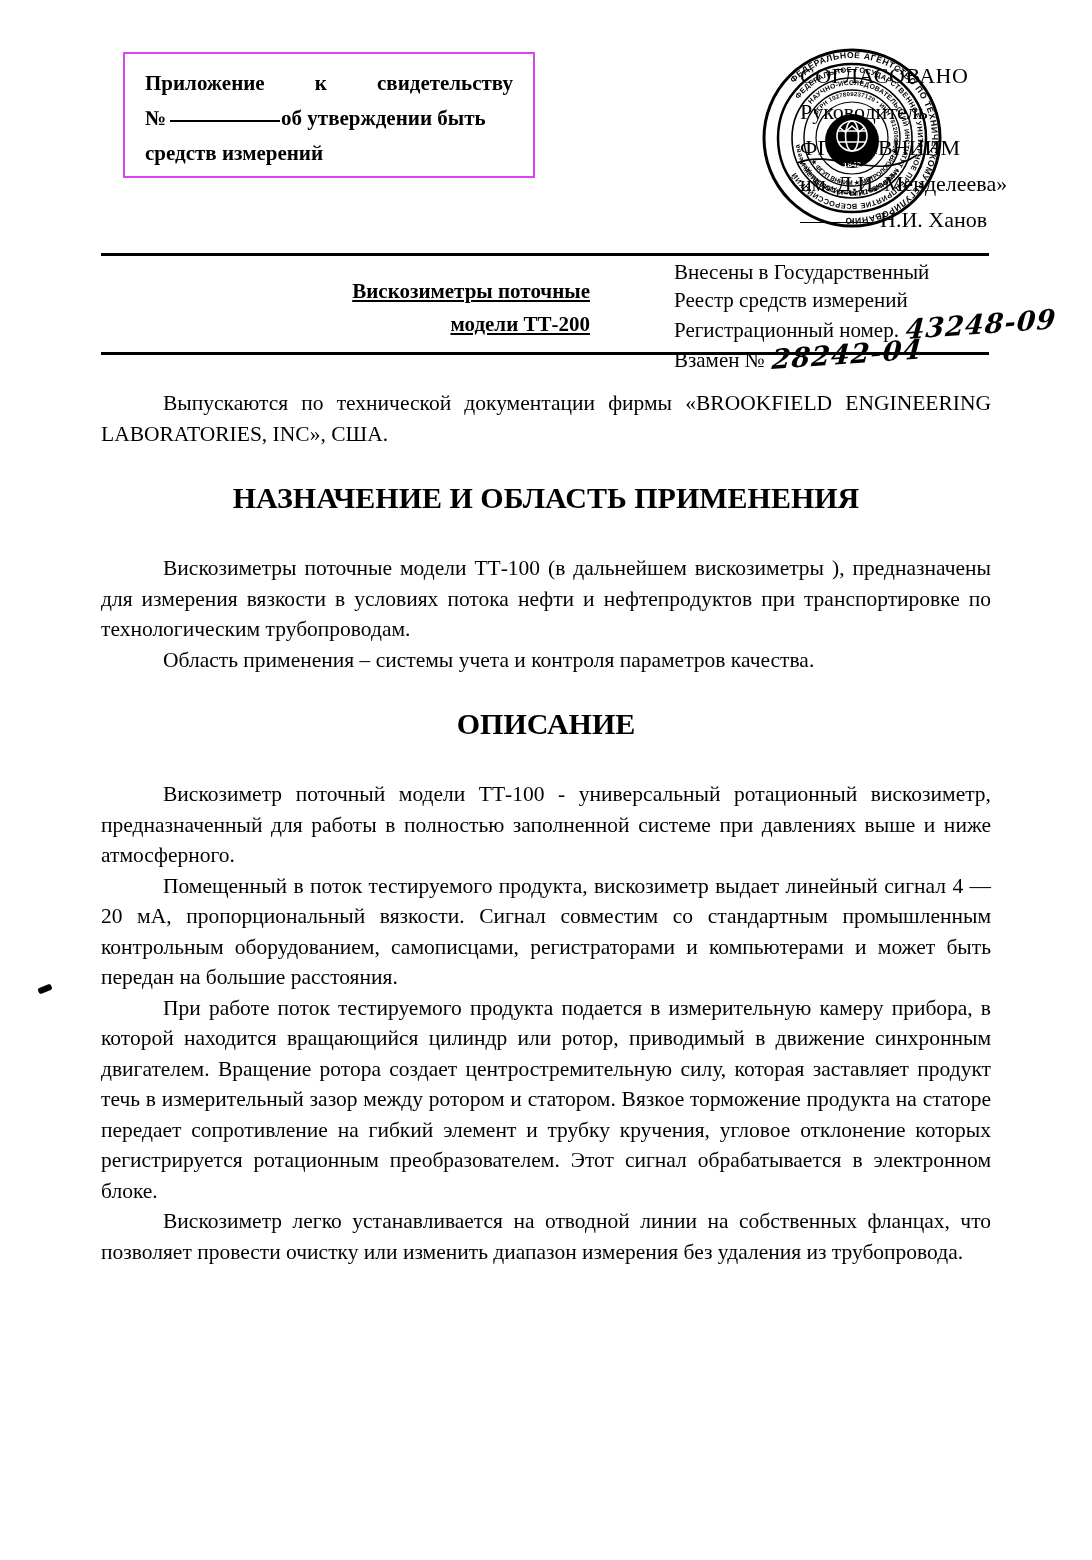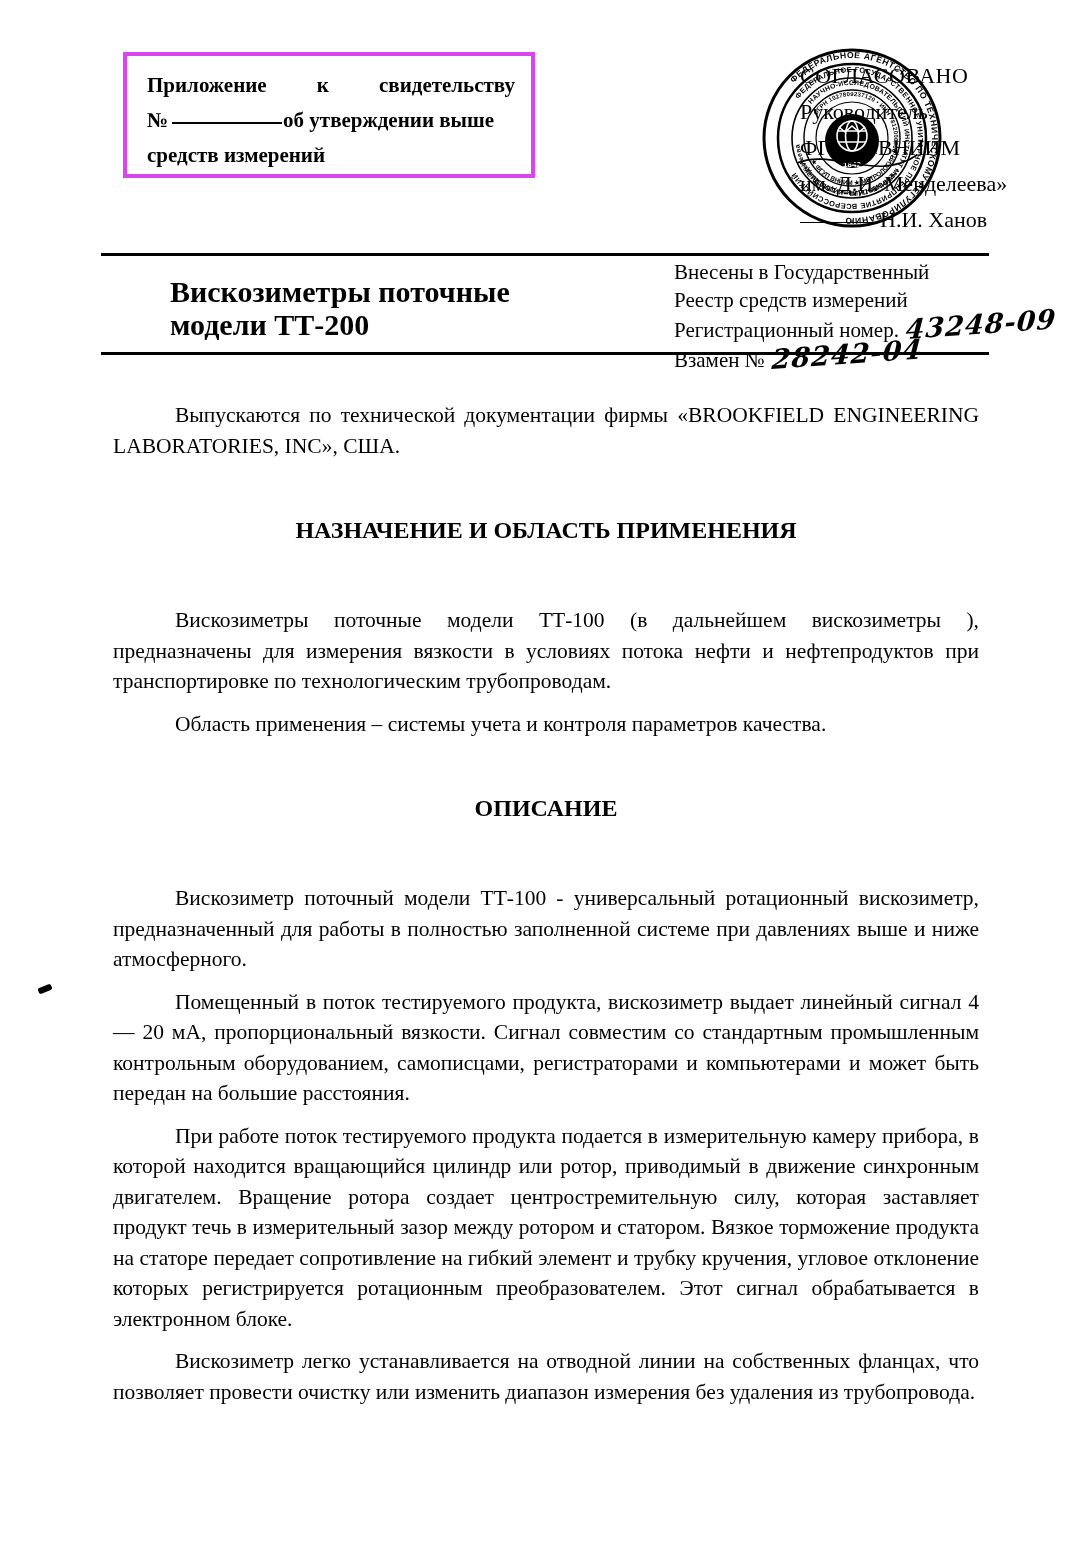--- a/index.html
+++ b/index.html
@@ -18,21 +18,21 @@
     overflow: hidden;
   }
 
   
   .appendix-box {
     position: absolute;
     left: 123px;
     top: 52px;
     width: 412px;
     height: 126px;
-    border: 4px solid #d946ef;
+    border: 2px solid #d946ef;
     box-sizing: border-box;
   }
   .appendix-box-inner {
     padding: 12px 14px 0 20px;
   }
   .appendix-line {
     font-weight: bold;
     font-size: 21px;
     line-height: 35px;
     white-space: nowrap;
@@ -105,24 +105,25 @@
   }
   .rule.top { top: 253px; }
   .rule.bottom { top: 352px; }
 
   
   .product-title {
     position: absolute;
     left: 170px;
     top: 275px;
     width: 420px;
-    text-align: left;
+    text-align: right;
     font-weight: bold;
-    font-size: 30px;
+    font-size: 21px;
     line-height: 33px;
+    text-decoration: underline;
   }
   .product-title .pt-line { display: block; white-space: nowrap; }
 
   
   .registry {
     position: absolute;
     left: 674px;
     top: 258px;
     font-size: 21px;
     line-height: 28px;
@@ -144,31 +145,31 @@
   }
 
   
   .body {
     position: absolute;
     left: 101px;
     top: 388px;
     width: 890px;
   }
   p.para {
-    margin: 12px;
+    margin: 0;
     font-size: 21.5px;
     line-height: 30.5px;
     text-align: justify;
     text-indent: 62px;
     text-justify: inter-word;
   }
   h2.section {
-    margin: 8px;
+    margin: 0;
     font-weight: bold;
-    font-size: 24px;
+    font-size: 30px;
     line-height: 30px;
     text-align: center;
     text-indent: 0;
   }
   .sp-34 { height: 34px; }
   .sp-40 { height: 40px; }
 
   
   .margin-mark {
     position: absolute;
@@ -187,21 +188,21 @@
 <div class="page">
 
   <div class="appendix-box">
     <div class="appendix-box-inner">
       <div class="appendix-line justified">
         <span>Приложение</span>
         <span>к</span>
         <span>свидетельству</span>
       </div>
       <div class="appendix-line">
-        <span>№</span><span class="blank-rule"></span><span>об утверждении выше</span>
+        <span>№</span><span class="blank-rule"></span><span>об утверждении быть</span>
       </div>
       <div class="appendix-line">
         <span>средств измерений</span>
       </div>
     </div>
   </div>
 
   <div class="approval">
     <span class="ap-line ap-title">СОГЛАСОВАНО</span>
     <span class="ap-line">Руководитель</span>

